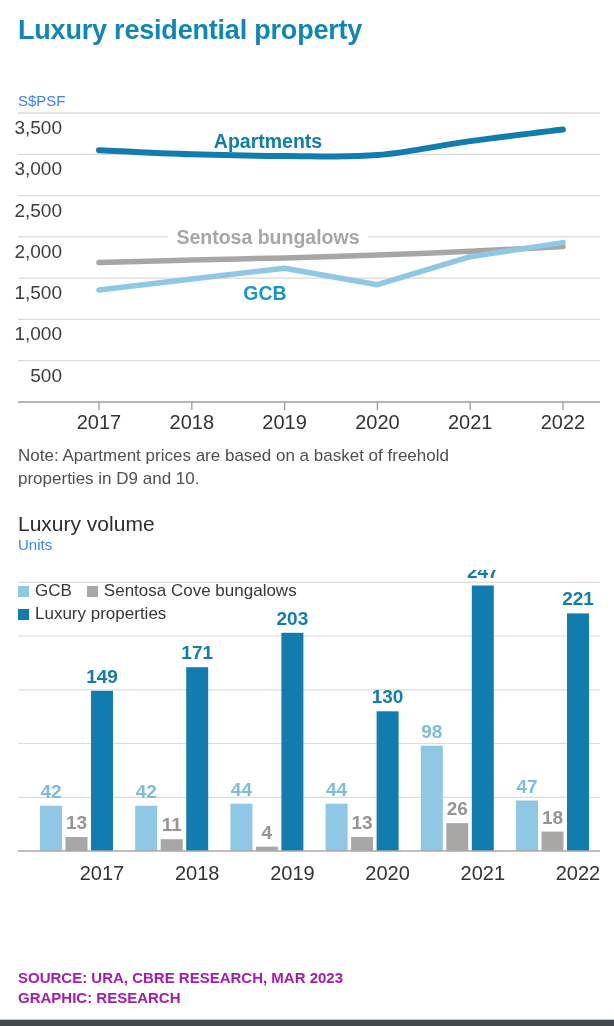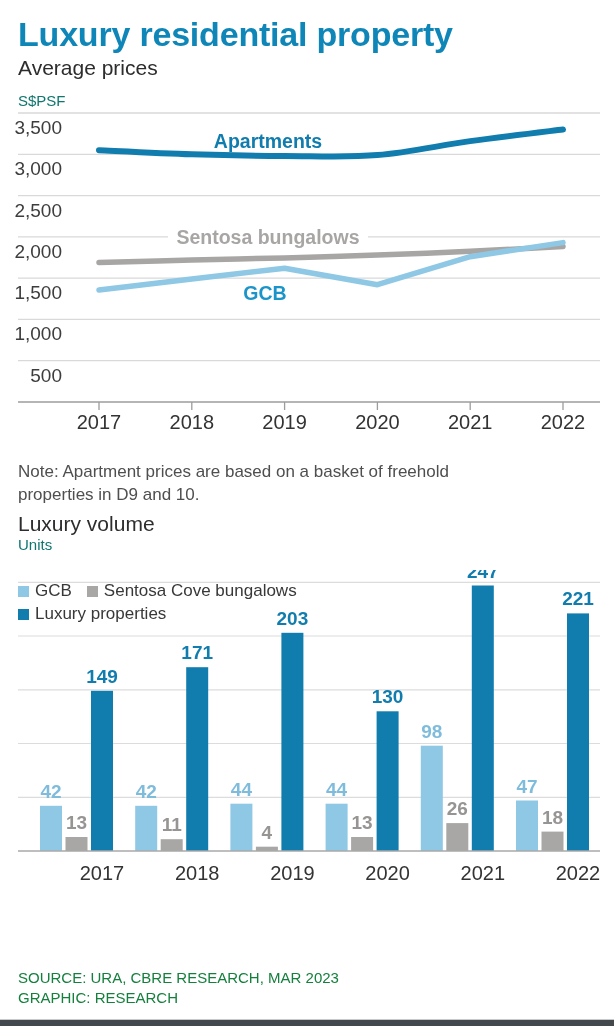--- a/index.html
+++ b/index.html
@@ -4,42 +4,41 @@
 <style>
   * { margin:0; padding:0; box-sizing:border-box; }
   html,body { background:#ffffff; }
   body { font-family:"Liberation Sans", sans-serif; }
   #page {
     position:relative; width:614px; height:1026px; background:#ffffff;
     overflow:hidden;
   }
   .abs { position:absolute; }
   h1.title {
-    left:18px; top:15px; font-size:34px; font-weight:bold; color:#0f86b8;
+    left:18px; top:15px; font-size:27px; font-weight:bold; color:#0f86b8;
     letter-spacing:-0.2px;
   }
   .section-heading { left:18px; font-size:21px; color:#2d2d2d; font-weight:normal; }
-  .unit-label { left:18px; font-size:15px; color:#0f766e; }
-  .note { left:18px; font-size:17px; color:#4f4f4f; line-height:23px; white-space:pre-line;margin-top:16px; }
-  .source-line { left:18px; font-size:15px; color:#15803d; line-height:20px; }
+  .unit-label { left:18px; font-size:15px; color:#3b82f6; }
+  .note { left:18px; font-size:17px; color:#4f4f4f; line-height:23px; white-space:pre-line; }
+  .source-line { left:18px; font-size:15px; color:#a21caf; line-height:20px;font-weight:bold; }
   svg.chart { left:0; display:block; }
   .legend { left:18px; top:581px; display:flex; flex-direction:column; gap:3px; }
   .lrow { display:flex; gap:15px; }
   .litem { display:flex; align-items:center; font-size:17px; color:#383838; white-space:nowrap; }
   .swatch { width:11px; height:11px; margin-right:6px; flex:0 0 auto; }
   .footer-bar { left:0; right:0; bottom:0; height:7px; background:#43484c; border-top:1px solid #c9c9c9; }
 </style>
 </head>
 <body>
 
 <div id="page">
 
   <h1 class="abs title">Luxury residential property</h1>
 
-  <div class="abs section-heading" style="top:56px">Average prices</div>
   <div class="abs unit-label" style="top:92px">S$PSF</div>
 
   <svg id="line-chart" class="abs chart" style="top:108px" width="614" height="332" font-family="&quot;Liberation Sans&quot;, sans-serif">
       <line x1="18" y1="5.0" x2="600" y2="5.0" stroke="#d9d9d9" stroke-width="1.3"></line>
       <text x="62" y="26.0" text-anchor="end" font-size="19" fill="#3d3d3d">3,500</text>
       <line x1="18" y1="46.3" x2="600" y2="46.3" stroke="#d9d9d9" stroke-width="1.3"></line>
       <text x="62" y="67.3" text-anchor="end" font-size="19" fill="#3d3d3d">3,000</text>
       <line x1="18" y1="87.6" x2="600" y2="87.6" stroke="#d9d9d9" stroke-width="1.3"></line>
       <text x="62" y="108.6" text-anchor="end" font-size="19" fill="#3d3d3d">2,500</text>
       <line x1="18" y1="128.9" x2="600" y2="128.9" stroke="#d9d9d9" stroke-width="1.3"></line>

